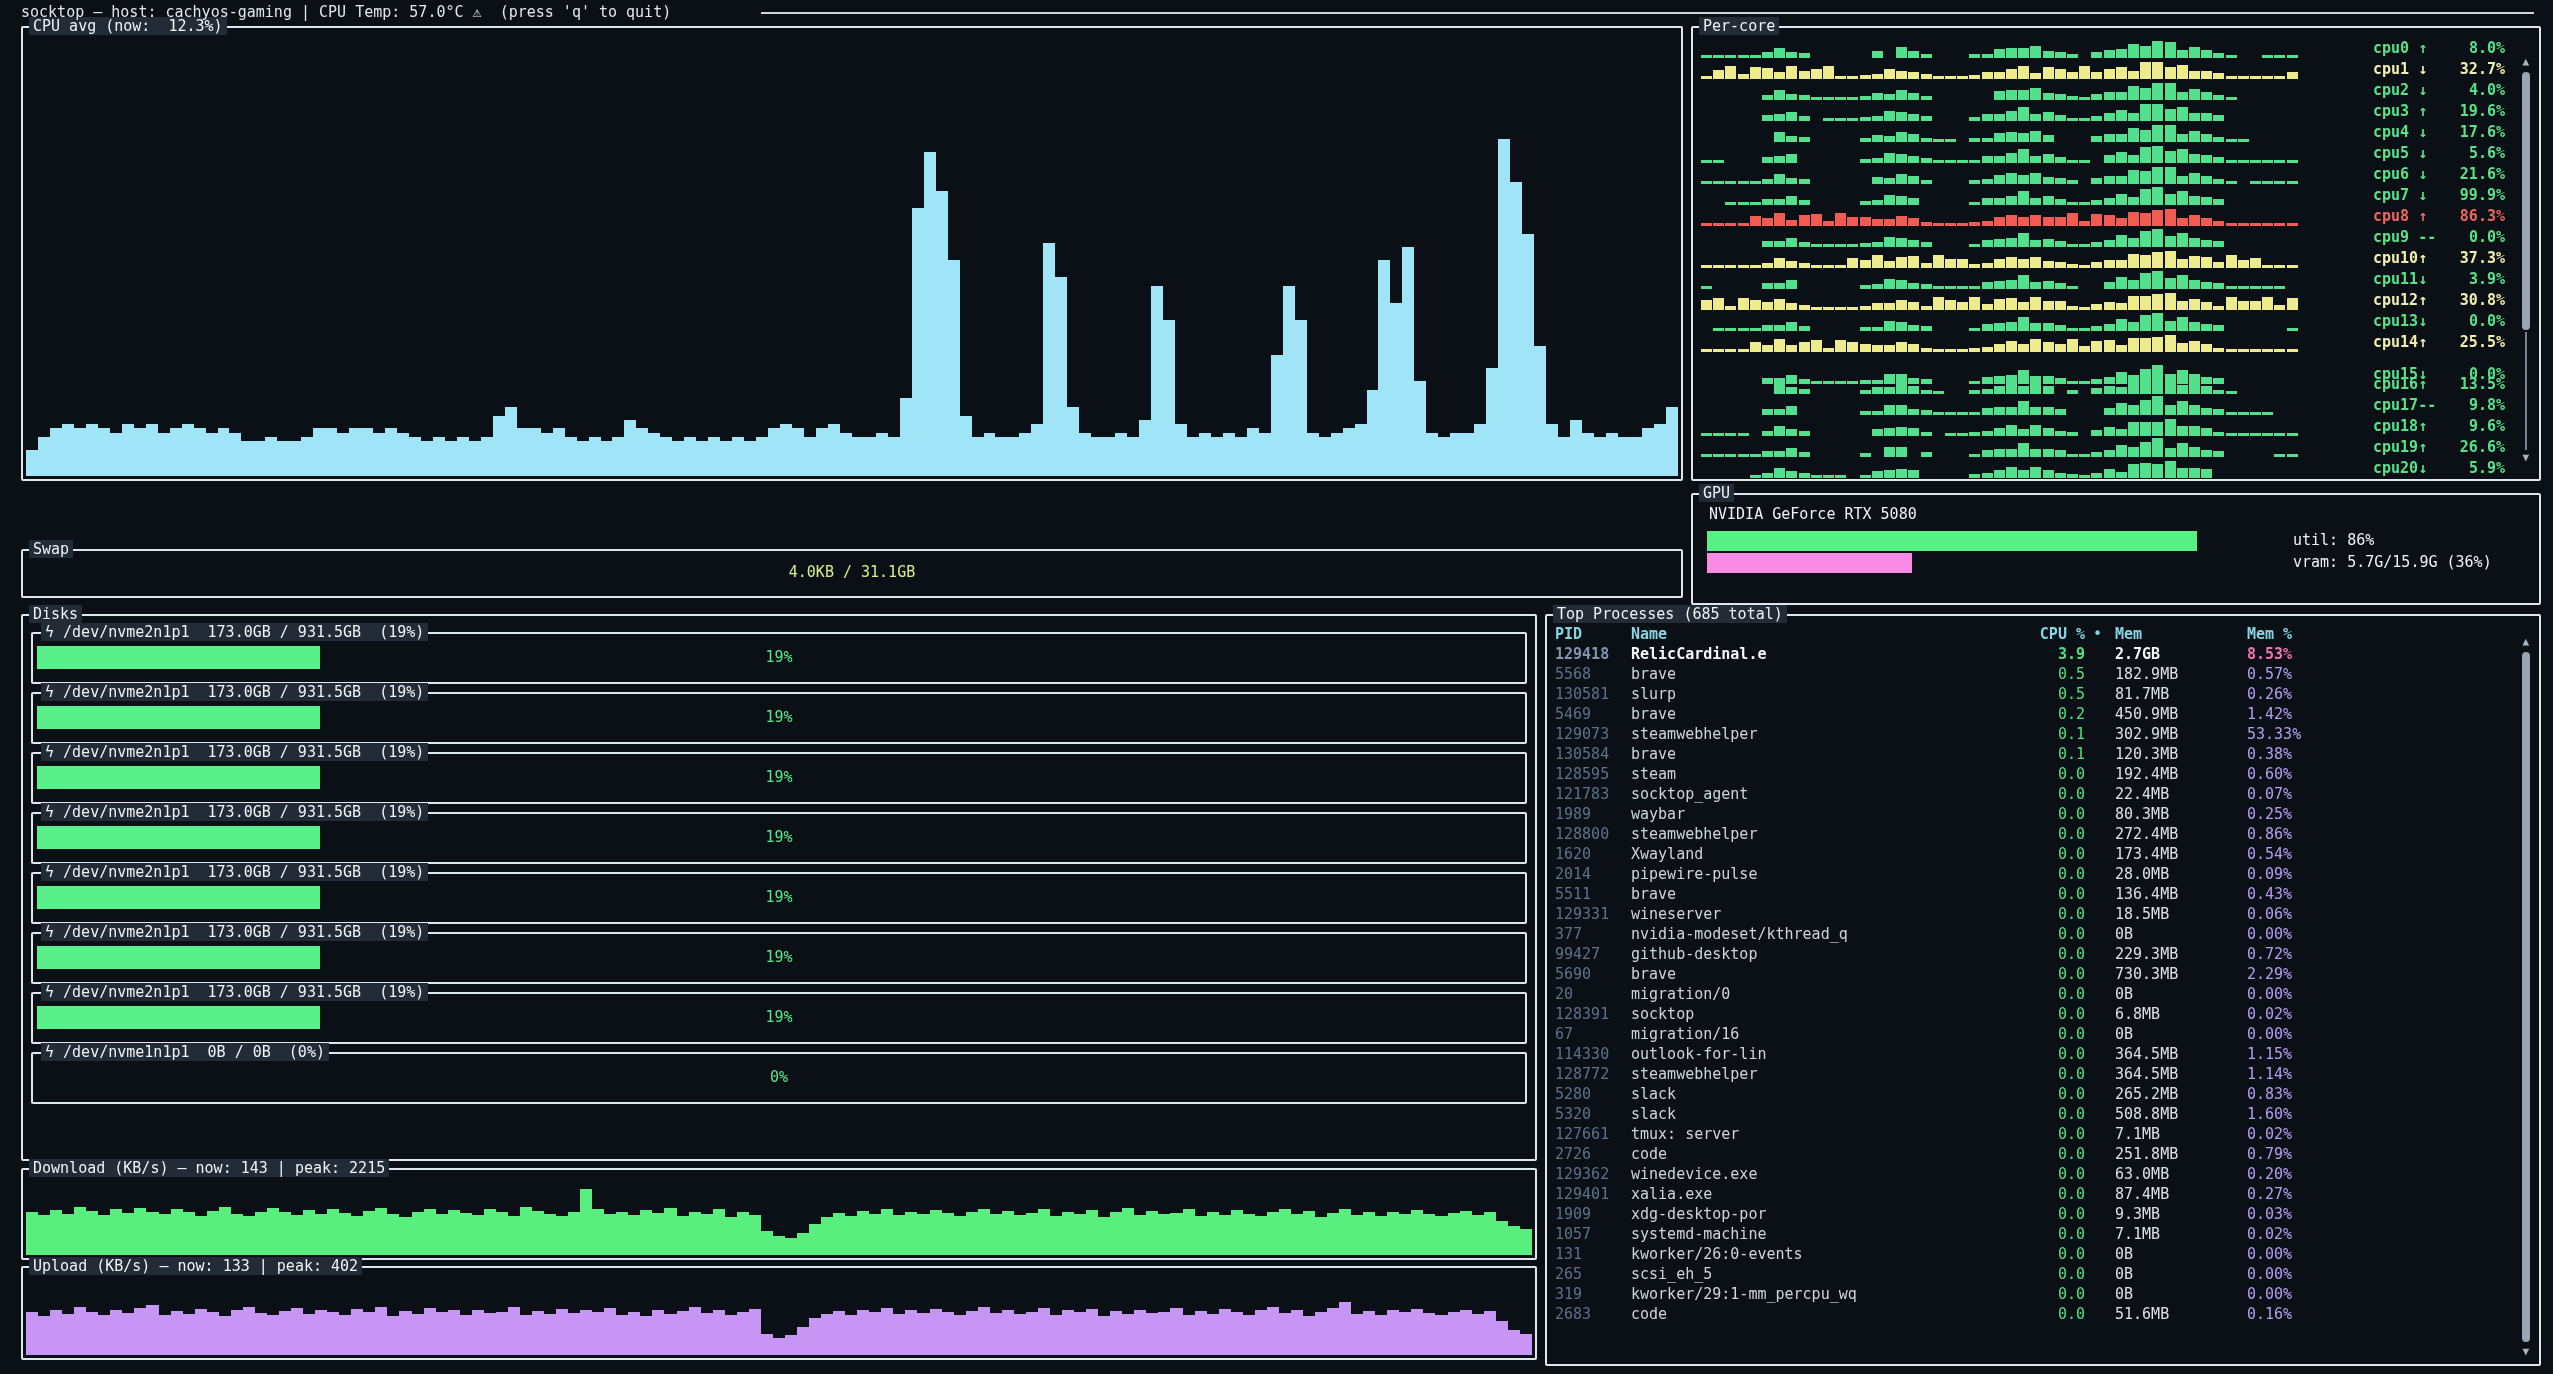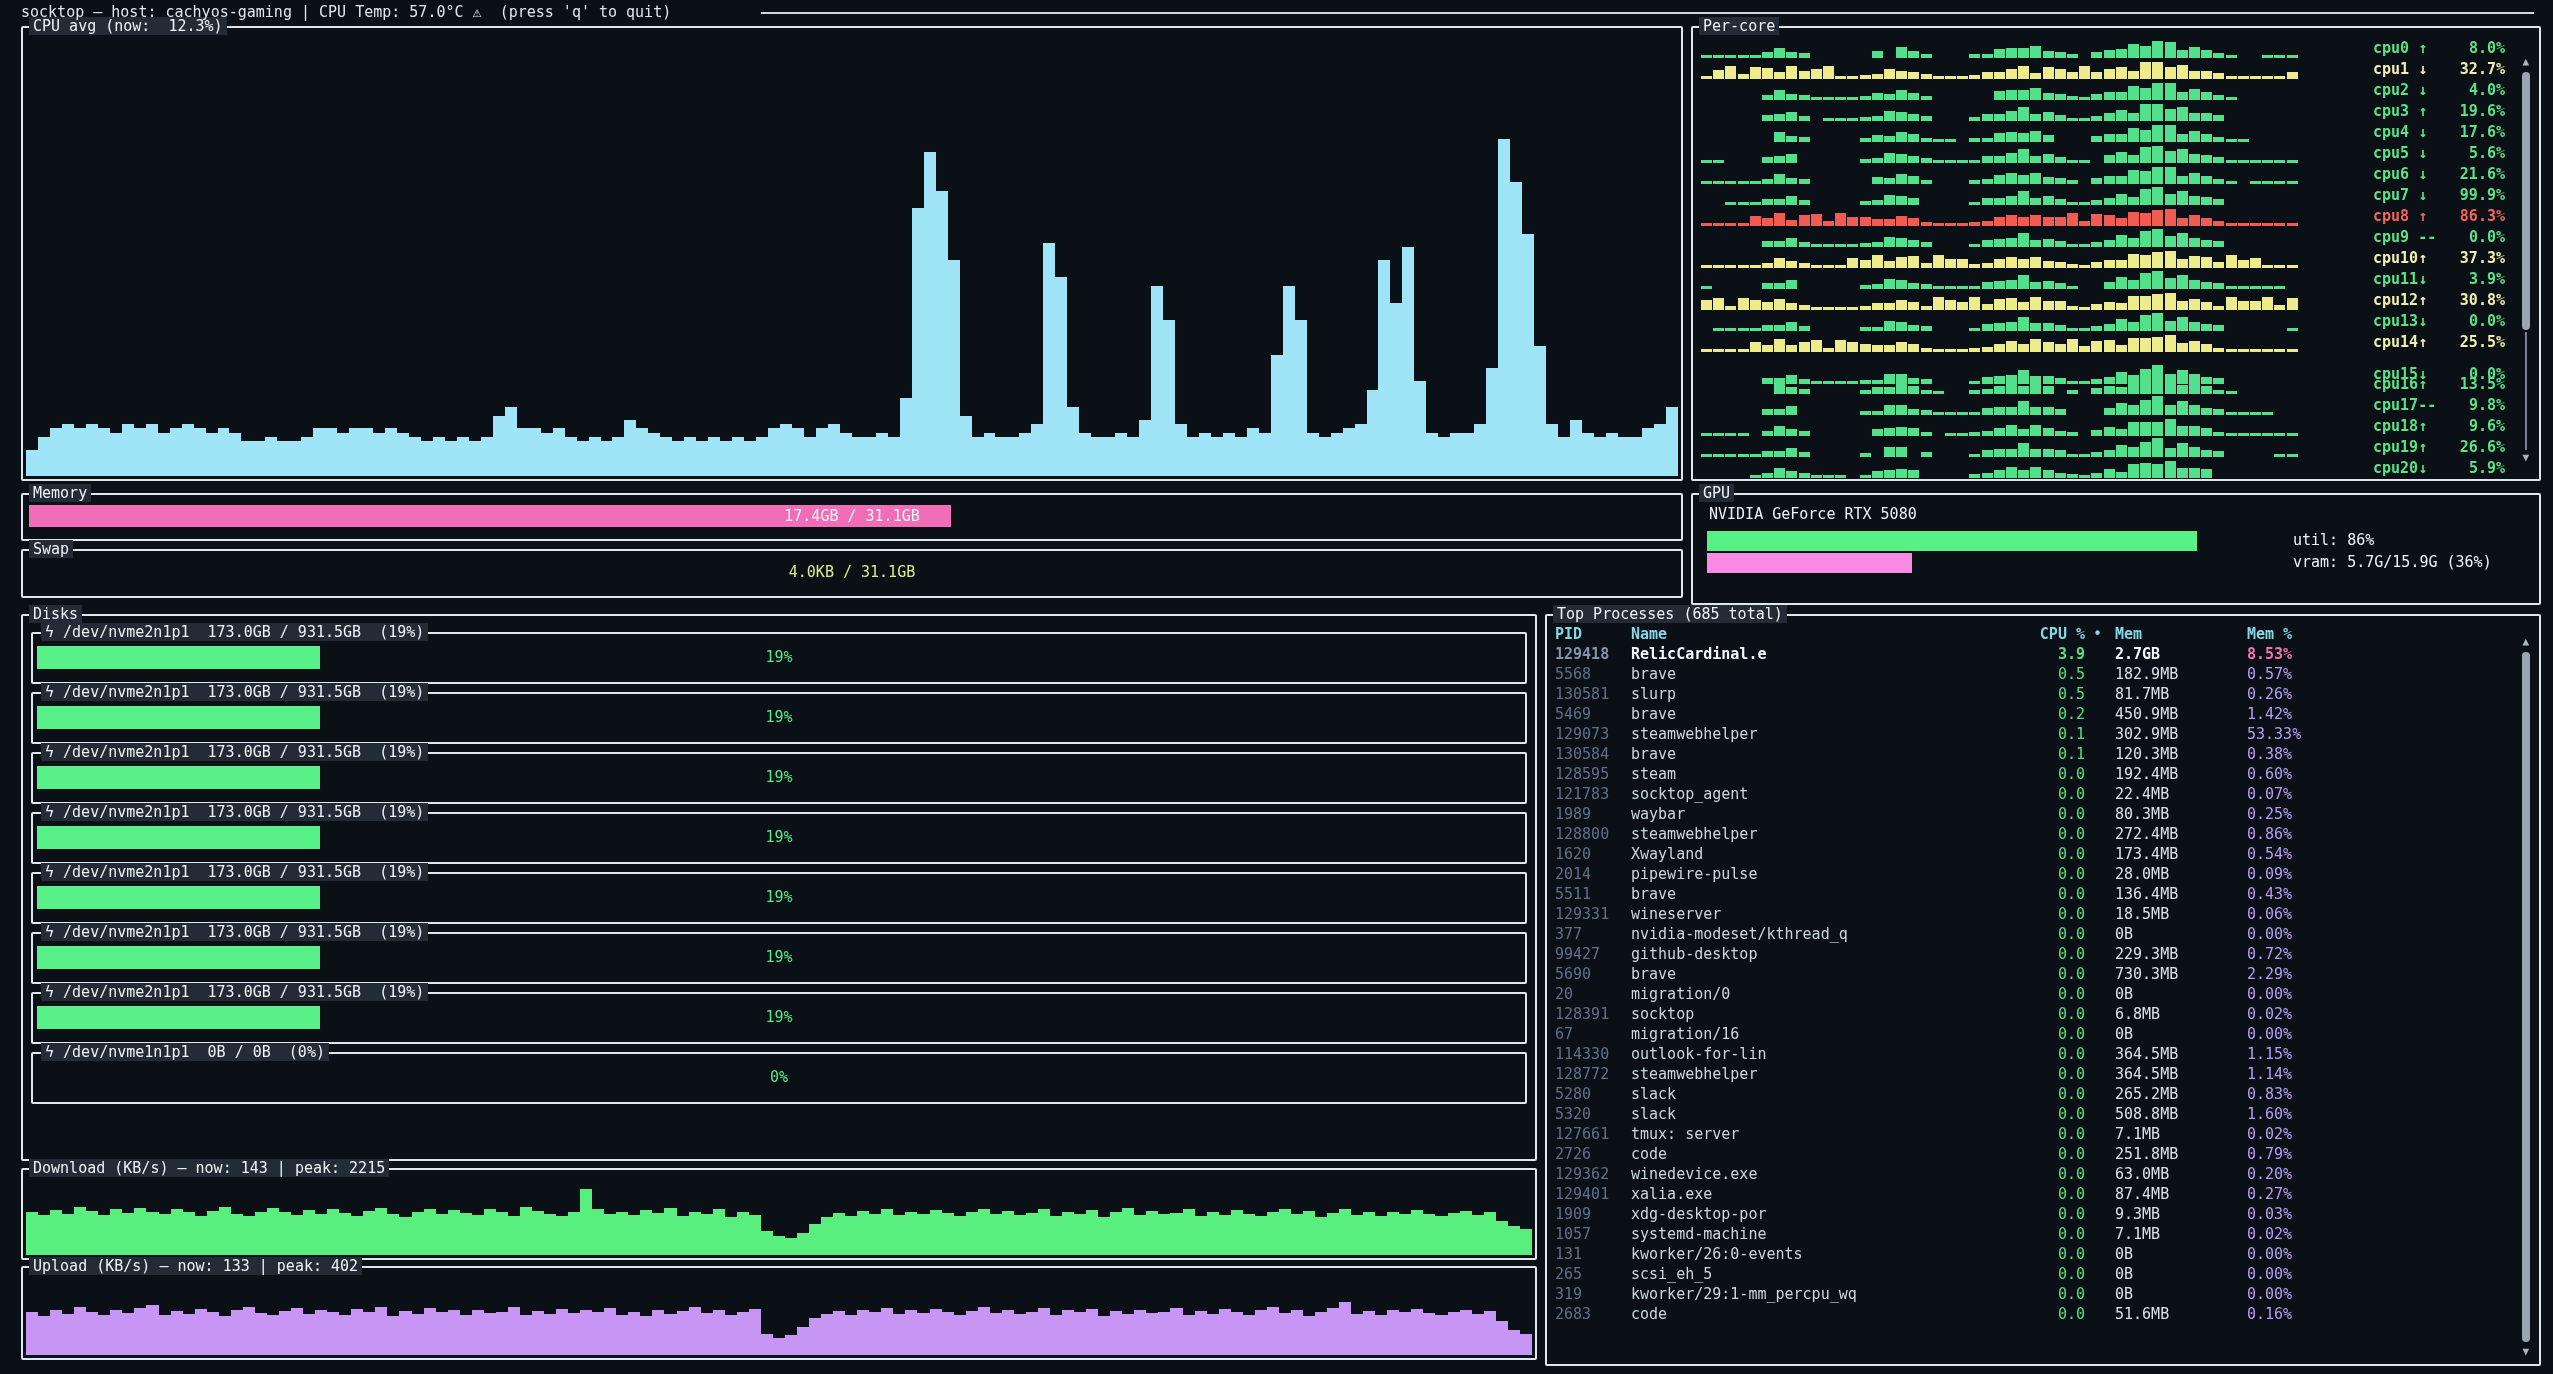--- a/index.html
+++ b/index.html
@@ -1121,27 +1121,20 @@
           </div>
           <div class="core-label lv-green"><span>cpu20↓</span><span>5.9%</span></div>
         </div>
       </div>
     <div class="sb-arrow" style="right:10px;top:28px;">▲</div>
     <div class="sb-thumb" style="right:9px;top:44px;height:258px;"></div>
     <div class="sb-track" style="right:12px;top:304px;height:118px;"></div>
     <div class="sb-arrow" style="right:10px;top:424px;">▼</div>
   </div>
 
-  <div class="panel" style="left:16px;top:493px;width:1662px;height:48px;">
-    <div class="ptitle">Memory</div>
-    <div class="bar-track" style="top:10px;">
-      <div class="bar-fill" id="mem-fill" style="width: 56%; background: rgb(240, 110, 183);"></div>
-      <div class="bar-label" style="color:#f2f5f7;">17.4GB / 31.1GB</div>
-    </div>
-  </div>
 
   <div class="panel" style="left:16px;top:549px;width:1662px;height:49px;">
     <div class="ptitle">Swap</div>
     <div class="bar-track" style="top:10px;">
       <div class="bar-label" style="color:#dded8a;">4.0KB / 31.1GB</div>
     </div>
   </div>
 
   <div class="panel" style="left:1686px;top:493px;width:850px;height:112px;">
     <div class="ptitle">GPU</div>

